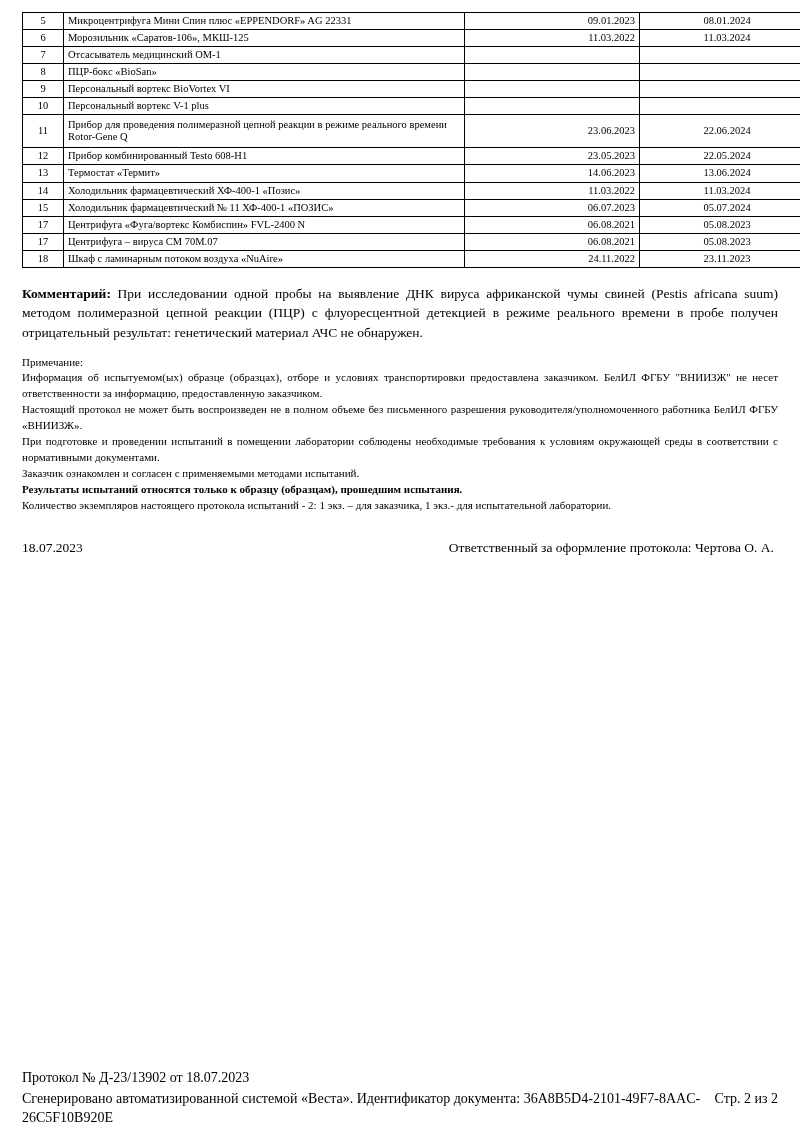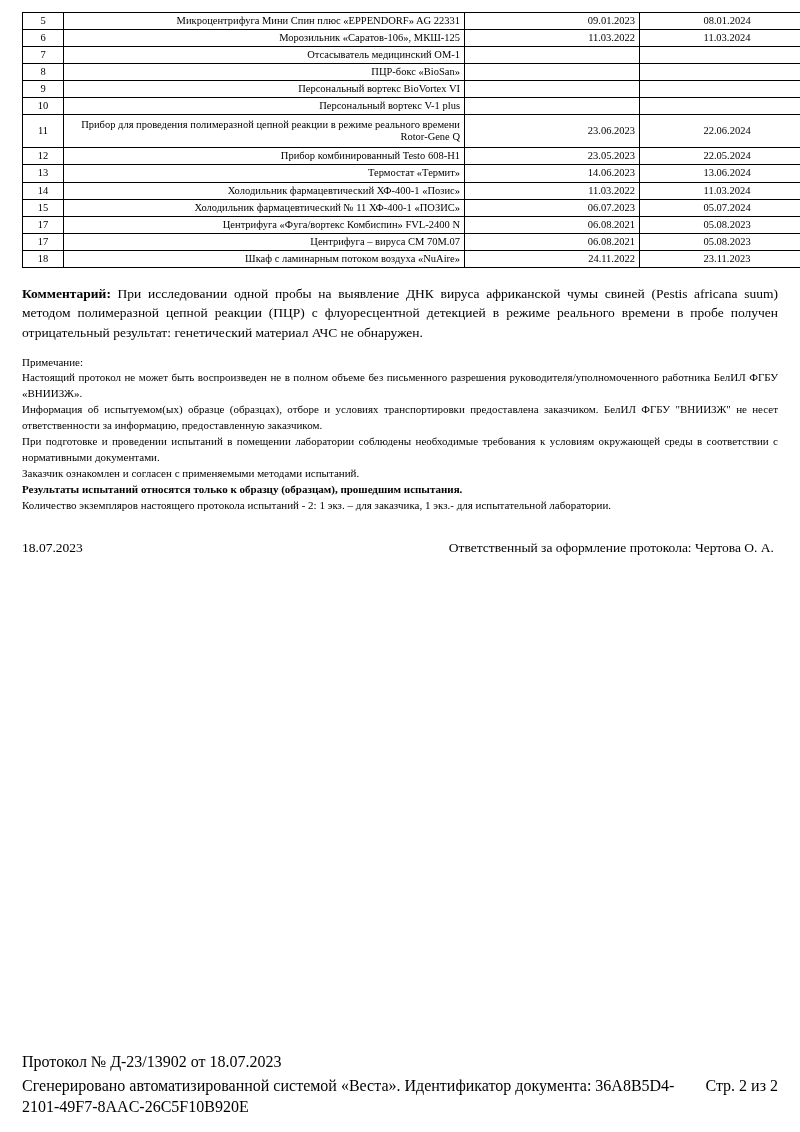--- a/index.html
+++ b/index.html
@@ -33,21 +33,21 @@
     padding: 2px 4px;
     vertical-align: middle;
     font-family: "Liberation Serif", serif;
   }
   td.c-num {
     width: 32px;
     text-align: center;
   }
   td.c-name {
     width: 392px;
-    text-align: right;
+    text-align: left;
   }
   td.c-d1 {
     width: 166px;
     text-align: right;
   }
   td.c-d2 {
     width: 166px;
     text-align: center;
   }
   .tall td {
@@ -89,22 +89,22 @@
     padding-right: 4px;
   }
   .end-line {
     margin-top: 2px;
     font-size: 13.5px;
   }
   .footer {
     position: absolute;
     left: 22px;
     right: 22px;
-    bottom: 14px;
-    font-size: 16px;
+    bottom: 4px;
+    font-size: 14px;
     line-height: 1.35;
   }
   .footer-row {
     display: flex;
     justify-content: space-between;
     align-items: baseline;
   }
   .footer-line1 {
     margin-bottom: 2px;
   }
@@ -209,22 +209,22 @@
       </tr>
     </tbody>
   </table>
 
   <div class="comment-block">
     <b>Комментарий:</b><span> При исследовании одной пробы на выявление ДНК вируса африканской чумы свиней (Pestis africana suum) методом полимеразной цепной реакции (ПЦР) с флуоресцентной детекцией в режиме реального времени в пробе получен отрицательный результат: генетический материал АЧС не обнаружен.</span>
   </div>
 
   <div class="note-block">
     <div class="note-line">Примечание:</div>
+    <div class="note-line">Информация об испытуемом(ых) образце (образцах), отборе и условиях транспортировки предоставлена заказчиком. БелИЛ ФГБУ "ВНИИЗЖ" не несет ответственности за информацию, предоставленную заказчиком.</div>
     <div class="note-line">Настоящий протокол не может быть воспроизведен не в полном объеме без письменного разрешения руководителя/уполномоченного работника БелИЛ ФГБУ «ВНИИЗЖ».</div>
-    <div class="note-line">Информация об испытуемом(ых) образце (образцах), отборе и условиях транспортировки предоставлена заказчиком. БелИЛ ФГБУ "ВНИИЗЖ" не несет ответственности за информацию, предоставленную заказчиком.</div>
     <div class="note-line">При подготовке и проведении испытаний в помещении лаборатории соблюдены необходимые требования к условиям окружающей среды в соответствии с нормативными документами.</div>
     <div class="note-line">Заказчик ознакомлен и согласен с применяемыми методами испытаний.</div>
     <div class="note-line bold">Результаты испытаний относятся только к образцу (образцам), прошедшим испытания.</div>
     <div class="note-line">Количество экземпляров настоящего протокола испытаний - 2: 1 экз. – для заказчика, 1 экз.- для испытательной лаборатории.</div>
   </div>
 
   <div class="sign-row">
     <span class="sign-left">18.07.2023</span>
     <span class="sign-right">Ответственный за оформление протокола: Чертова О. А.</span>
   </div>

